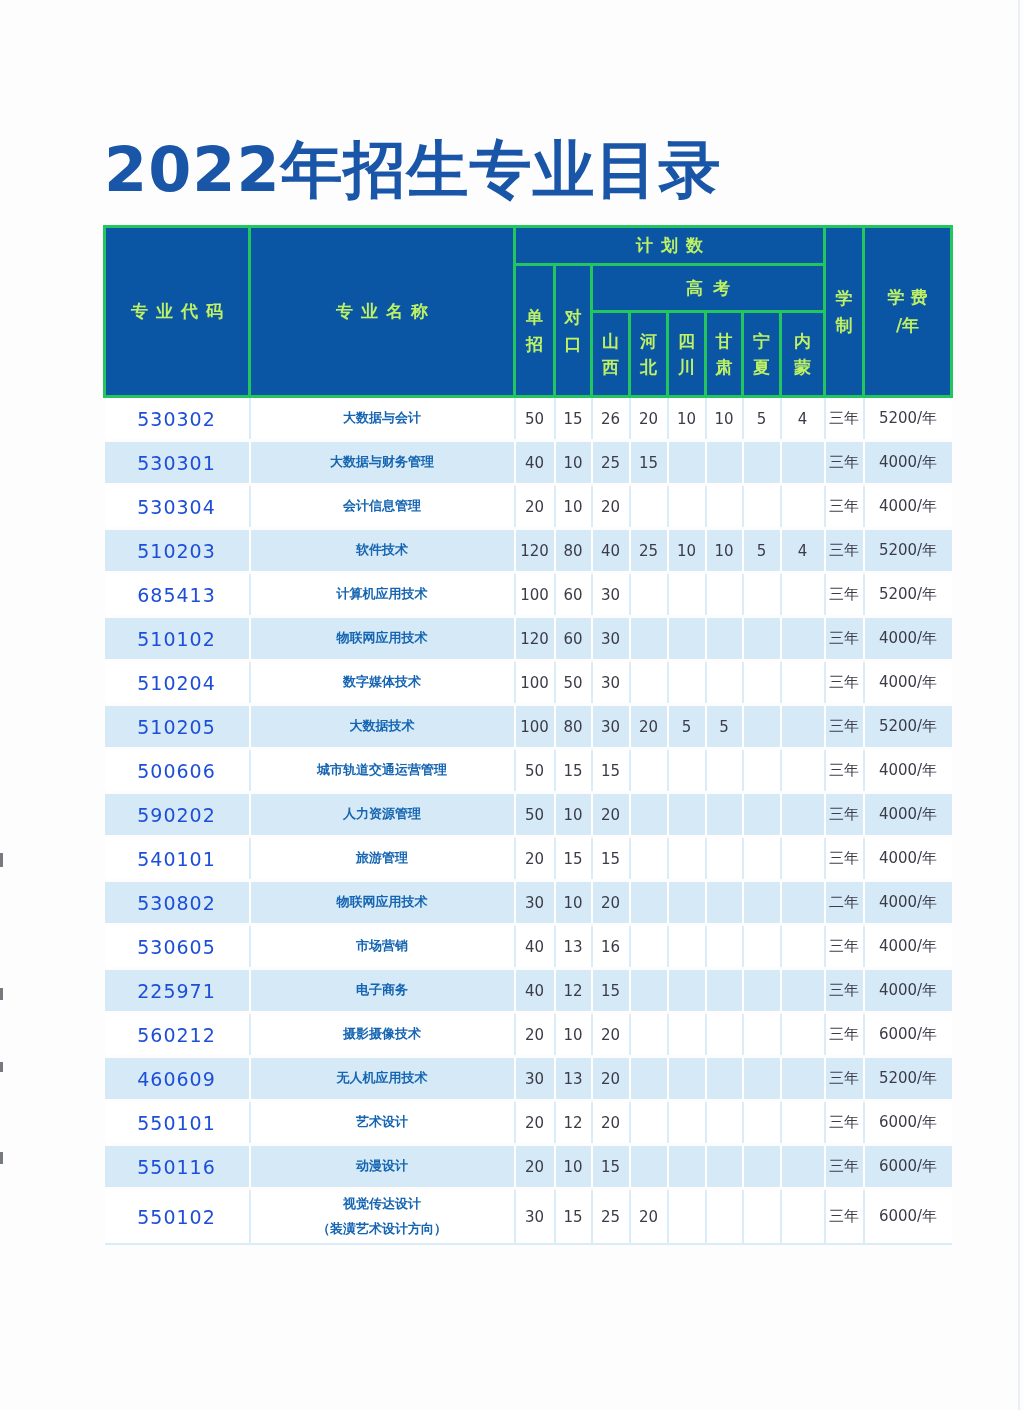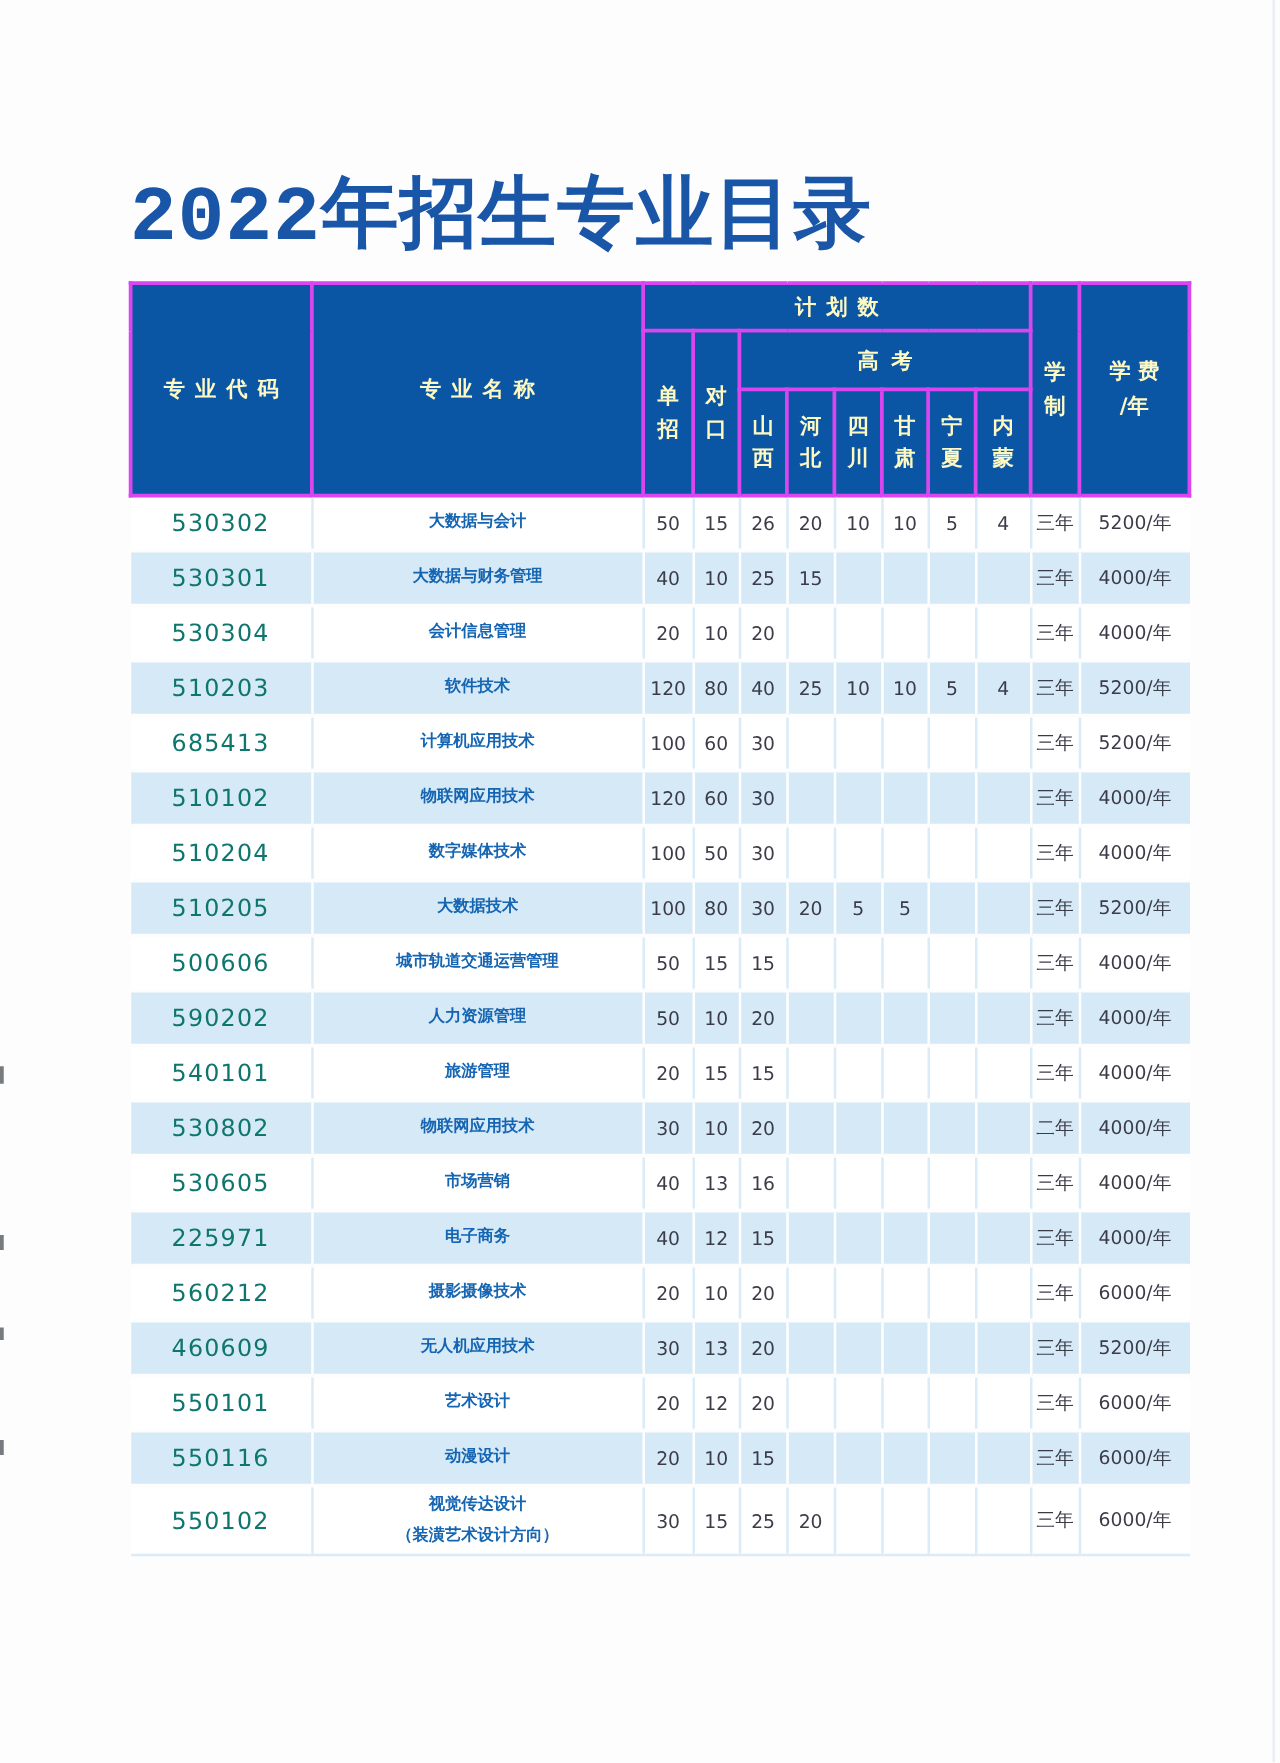--- a/index.html
+++ b/index.html
@@ -21,36 +21,35 @@
   }
   .page-title{
     position:absolute;
     left:104px;
     top:128px;
     font-size:62px;
     font-weight:900;
     color:var(--title_color);
     letter-spacing:1px;
     white-space:nowrap;
-    font-family:Liberation Mono, monospace;
   }
   .catalog-table{
     position:absolute;
     left:103px;
     top:225px;
     width:847px;
     border-collapse:collapse;
     table-layout:fixed;
   }
   
   thead th{
     background:var(--header_bg);
-    color:#fef9c3;
+    color:#bef264;
     font-weight:bold;
-    border:3px solid #d946ef;
+    border:3px solid #22c55e;
     text-align:center;
     vertical-align:middle;
     font-size:17px;
     padding:0;
   }
   thead tr.hr1 th{height:38px;}
   thead tr.hr2 th{height:47px;}
   thead tr.hr3 th{height:85px;}
   th.sp{letter-spacing:8px;text-indent:8px;}
   th.sp2{letter-spacing:10px;text-indent:10px;}
@@ -71,21 +70,21 @@
     border-bottom:3px solid var(--page_bg);
     border-left:2px solid var(--sep);
     padding:2px 0;
   }
   tbody td:first-child{border-left:none;}
   tbody tr.plain td{background:#ffffff;}
   tbody tr.alt td{background:var(--row_alt);border-left-color:#ffffff;}
   tbody tr:last-child td{border-bottom:2px solid var(--sep);}
   tbody td.c0{
     font-size:19px;
-    color:#0f766e;
+    color:#1d4ed8;
     letter-spacing:1px;
     text-align:center;
   }
   tbody td.c1{
     font-size:13px;
     font-weight:bold;
     color:var(--name_color);
     white-space:pre-line;
     line-height:1.9;
   }

